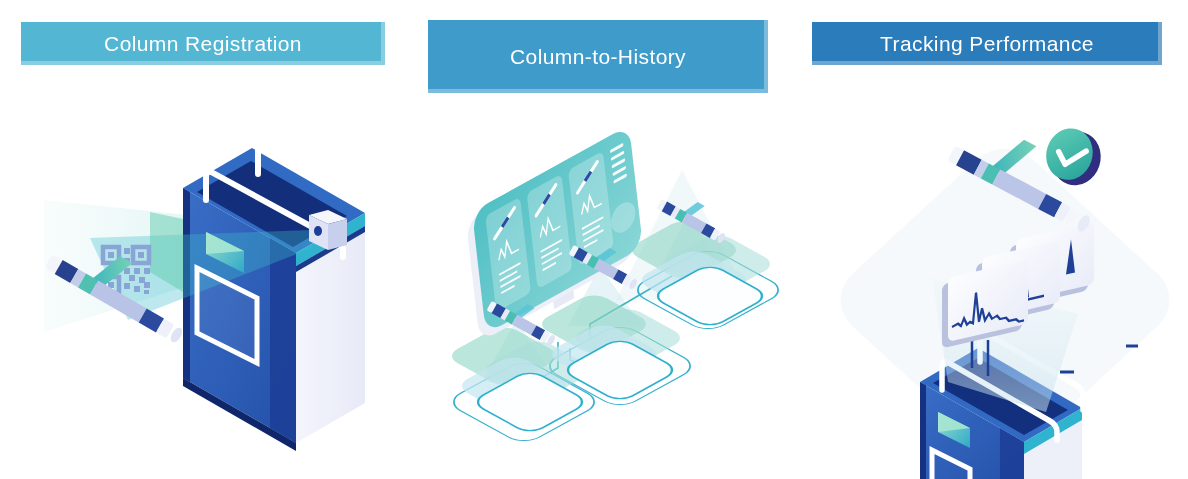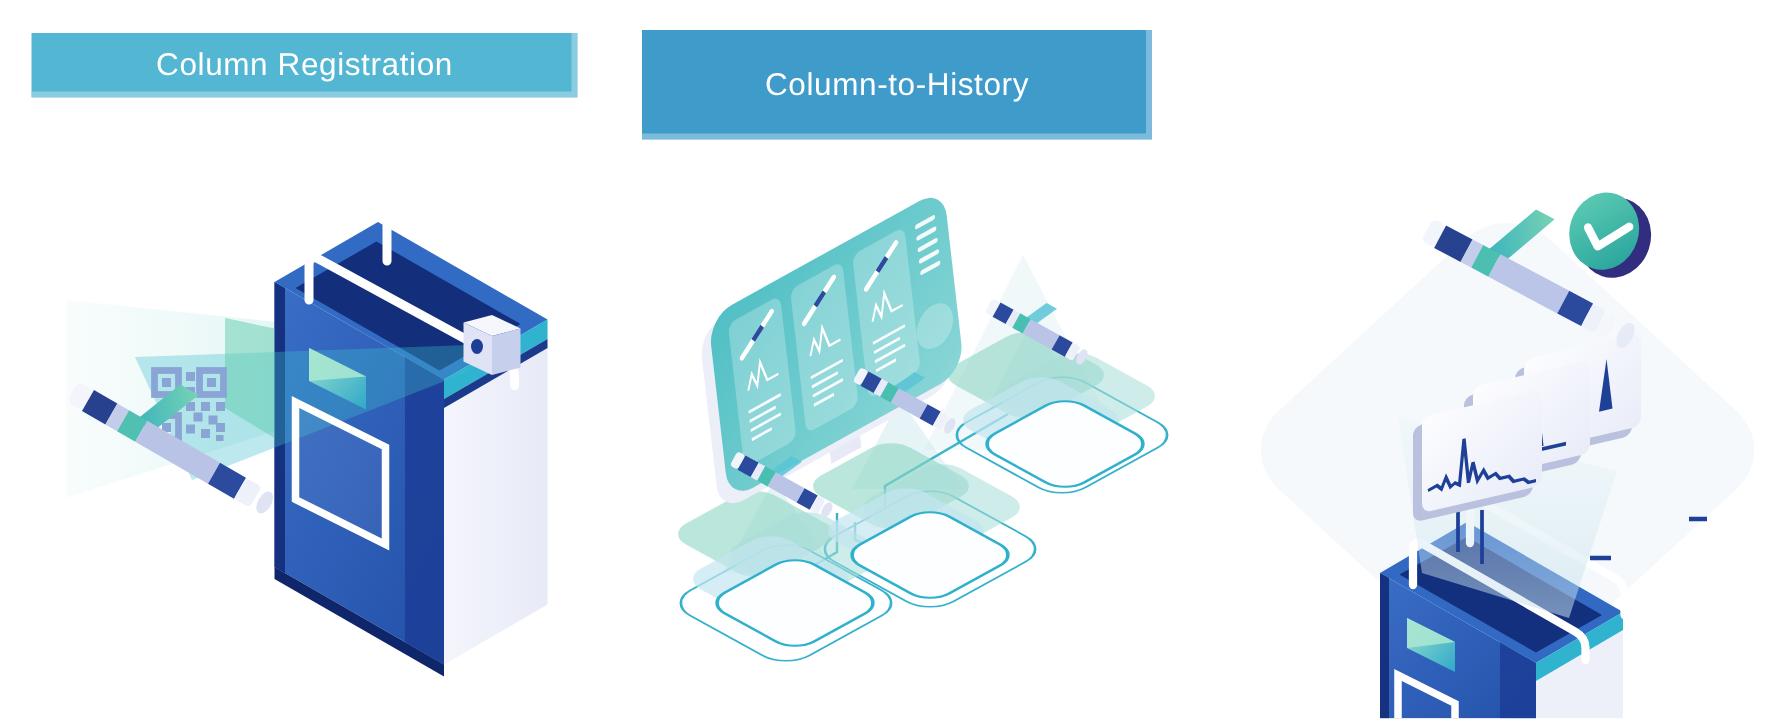--- a/index.html
+++ b/index.html
@@ -23,20 +23,23 @@
 <div class="stage">
 
   <div class="panel-header ph1" style="background-color: rgb(83, 182, 211);">
     <span>Column Registration</span>
   </div>
 
   <div class="panel-header ph2" style="background-color: rgb(63, 155, 202);">
     <span>Column-to-History</span>
   </div>
 
+  <div class="panel-header ph3" style="background-color: rgb(42, 124, 186);">
+    <span>Tracking Performance</span>
+  </div>
 
   <svg class="illu il1" width="380" height="340" viewBox="0 0 380 340">
     <defs>
       <linearGradient id="gFace1" x1="0" y1="0" x2="1" y2="1">
         <stop offset="0" stop-color="#3a6ec7"></stop>
           <stop offset="1" stop-color="#2350a8"></stop>
       </linearGradient>
       <linearGradient id="gRight1" x1="0" y1="0" x2="1" y2="0">
         <stop offset="0" stop-color="#f4f5fc"></stop>
           <stop offset="1" stop-color="#e7eaf7"></stop>

